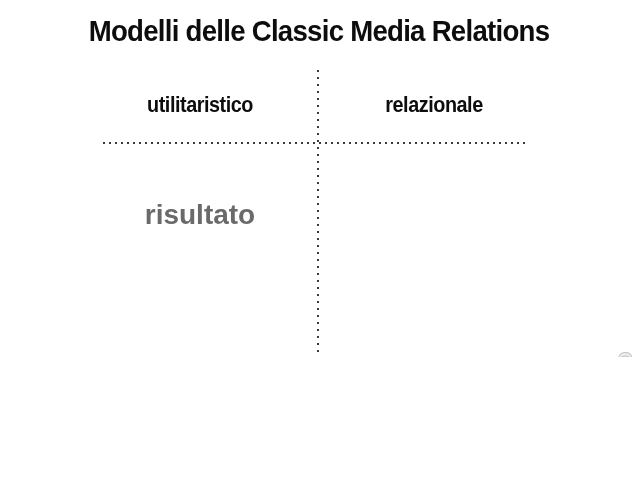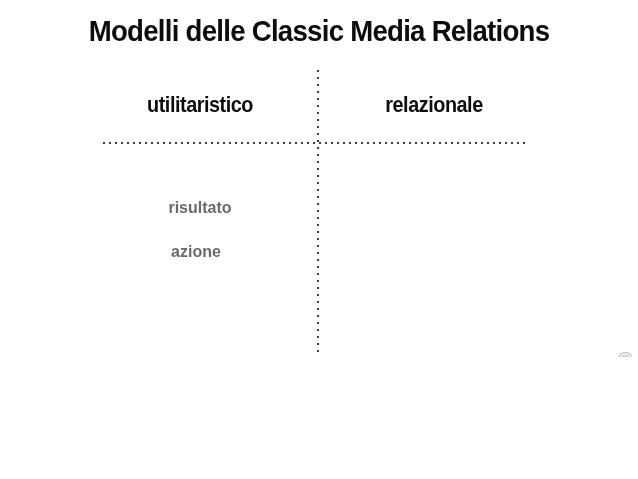--- a/index.html
+++ b/index.html
@@ -65,21 +65,21 @@
     height: 2px;
     background-image: repeating-linear-gradient(
       to right,
       var(--line, #3a3a3a) 0 2px,
       transparent 2px 6px);
   }
   .cell-label {
     position: absolute;
     width: 200px;
     text-align: center;
-    font-size: 16px;
+    font-size: 28px;
     font-weight: bold;
     color: var(--muted, #6a6a6a);
     white-space: nowrap;
   }
   .cell-label.first  { left: 100px; top: 199px; } 
   .cell-label.second { left: 96px;  top: 243px; } 
 
   .watermark {
     position: absolute;
     right: 0;
@@ -105,17 +105,16 @@
   <div class="col-header left">utilitaristico</div>
 
   <div class="col-header right">relazionale</div>
 
   <div class="axis-v"></div>
 
   <div class="axis-h"></div>
 
   <div class="cell-label first">risultato</div>
 
-  <div class="cell-label second">azione</div>
 
   <div class="watermark">@brunomastro</div>
 
 </div>
 
 </body></html>

